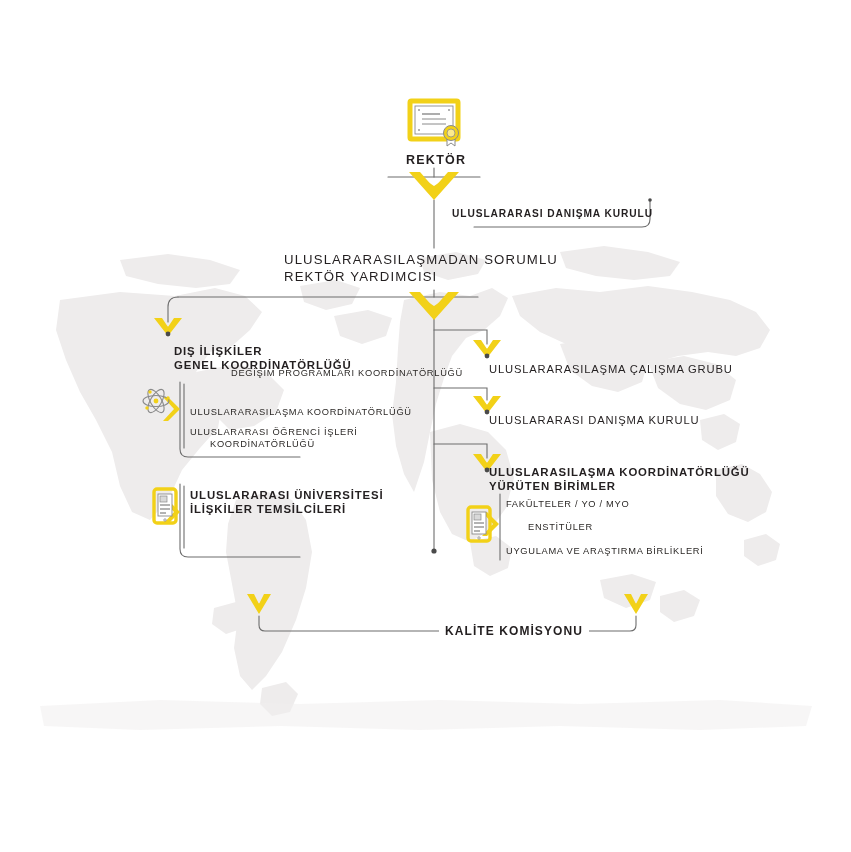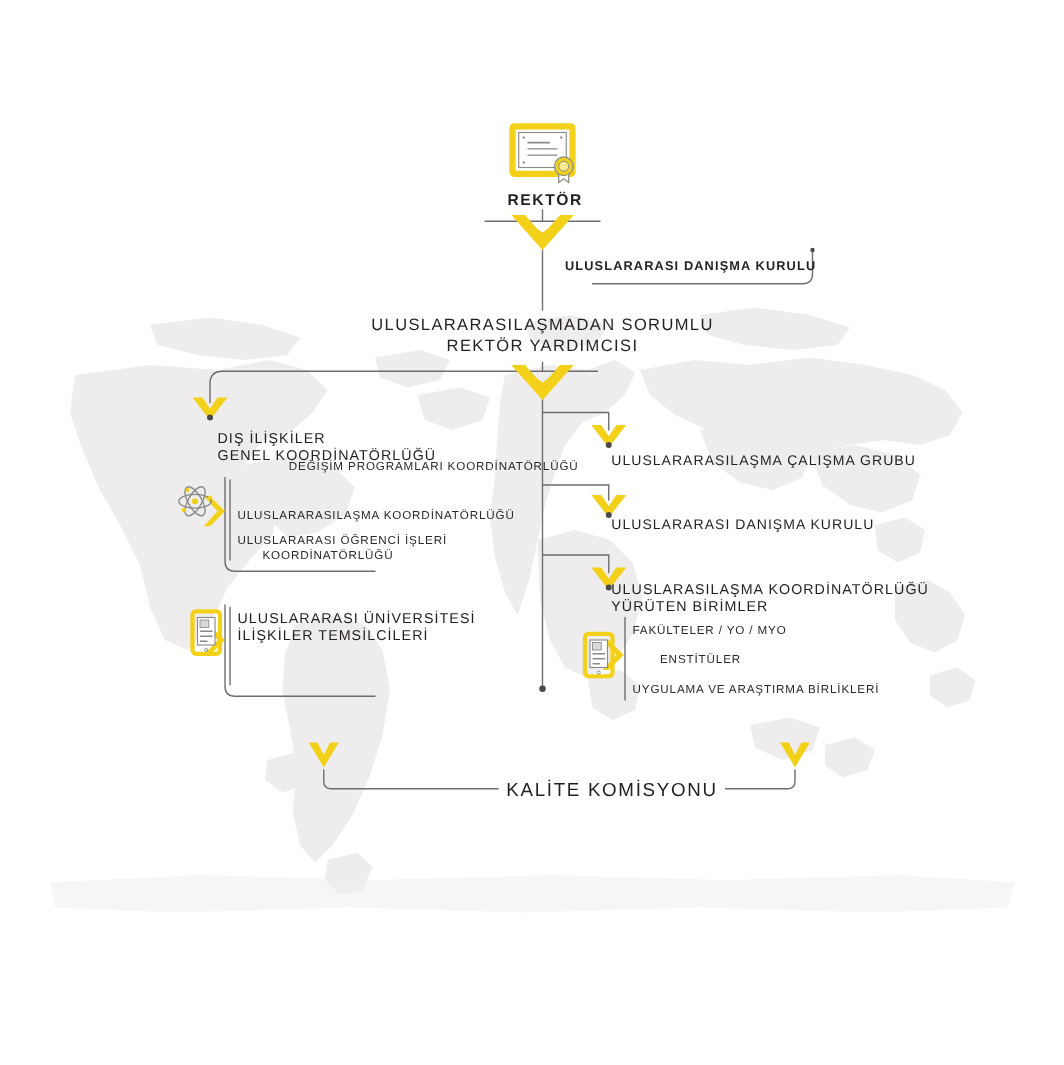--- a/index.html
+++ b/index.html
@@ -3,26 +3,26 @@
 <meta charset="utf-8">
 <style>
   html,body{margin:0;padding:0;background:#ffffff;}
   body{width:851px;height:852px;position:relative;overflow:hidden;
        font-family:"Liberation Sans","DejaVu Sans",sans-serif;color:#231f20;}
   #stage{position:absolute;left:0;top:0;width:769px;height:852px;}
   .map{position:absolute;left:0;top:0;width:851px;height:852px;z-index:0;}
   .lines{position:absolute;left:0;top:0;width:851px;height:852px;z-index:1;}
   .lbl{position:absolute;z-index:3;letter-spacing:.055em;white-space:nowrap;}
   .t-rektor{font-size:12.5px;font-weight:700;letter-spacing:.1em;}
-  .t-vice{font-size:13.2px;font-weight:400;letter-spacing:.085em;line-height:17px;text-align:center;}
-  .t-head{font-size:11.4px;font-weight:400;letter-spacing:.075em;line-height:14px;}
+  .t-vice{font-size:13.2px;font-weight:400;letter-spacing:.085em;line-height:17px;text-align:left;}
+  .t-head{font-size:11.4px;font-weight:700;letter-spacing:.075em;line-height:14px;}
   .t-node{font-size:11.2px;font-weight:400;letter-spacing:.075em;}
   .t-sub{font-size:9.3px;font-weight:400;letter-spacing:.075em;line-height:12.5px;color:#2b2826;}
   .t-dan{font-size:10.2px;font-weight:700;letter-spacing:.09em;}
-  .t-kal{font-size:15px;font-weight:400;letter-spacing:.09em;background:#fff;padding:0 6px;}
+  .t-kal{font-size:12px;font-weight:700;letter-spacing:.09em;background:#fff;padding:0 6px;margin-left:40px;}
   .icon{position:absolute;z-index:4;}
 </style>
 </head>
 <body>
 
 <div id="stage">
 
   <svg class="map" viewBox="0 0 851 852">
     <g fill="#eeecec">
       <path d="M60 300 L120 292 L175 296 L215 288 L245 296 L262 312 L250 330 L232 346 L210 352 L196 372 L205 392 L222 404 L218 428 L200 448 L182 470 L168 500 L150 520 L132 512 L120 486 L112 452 L96 420 L80 392 L66 360 L56 330 Z"></path>

